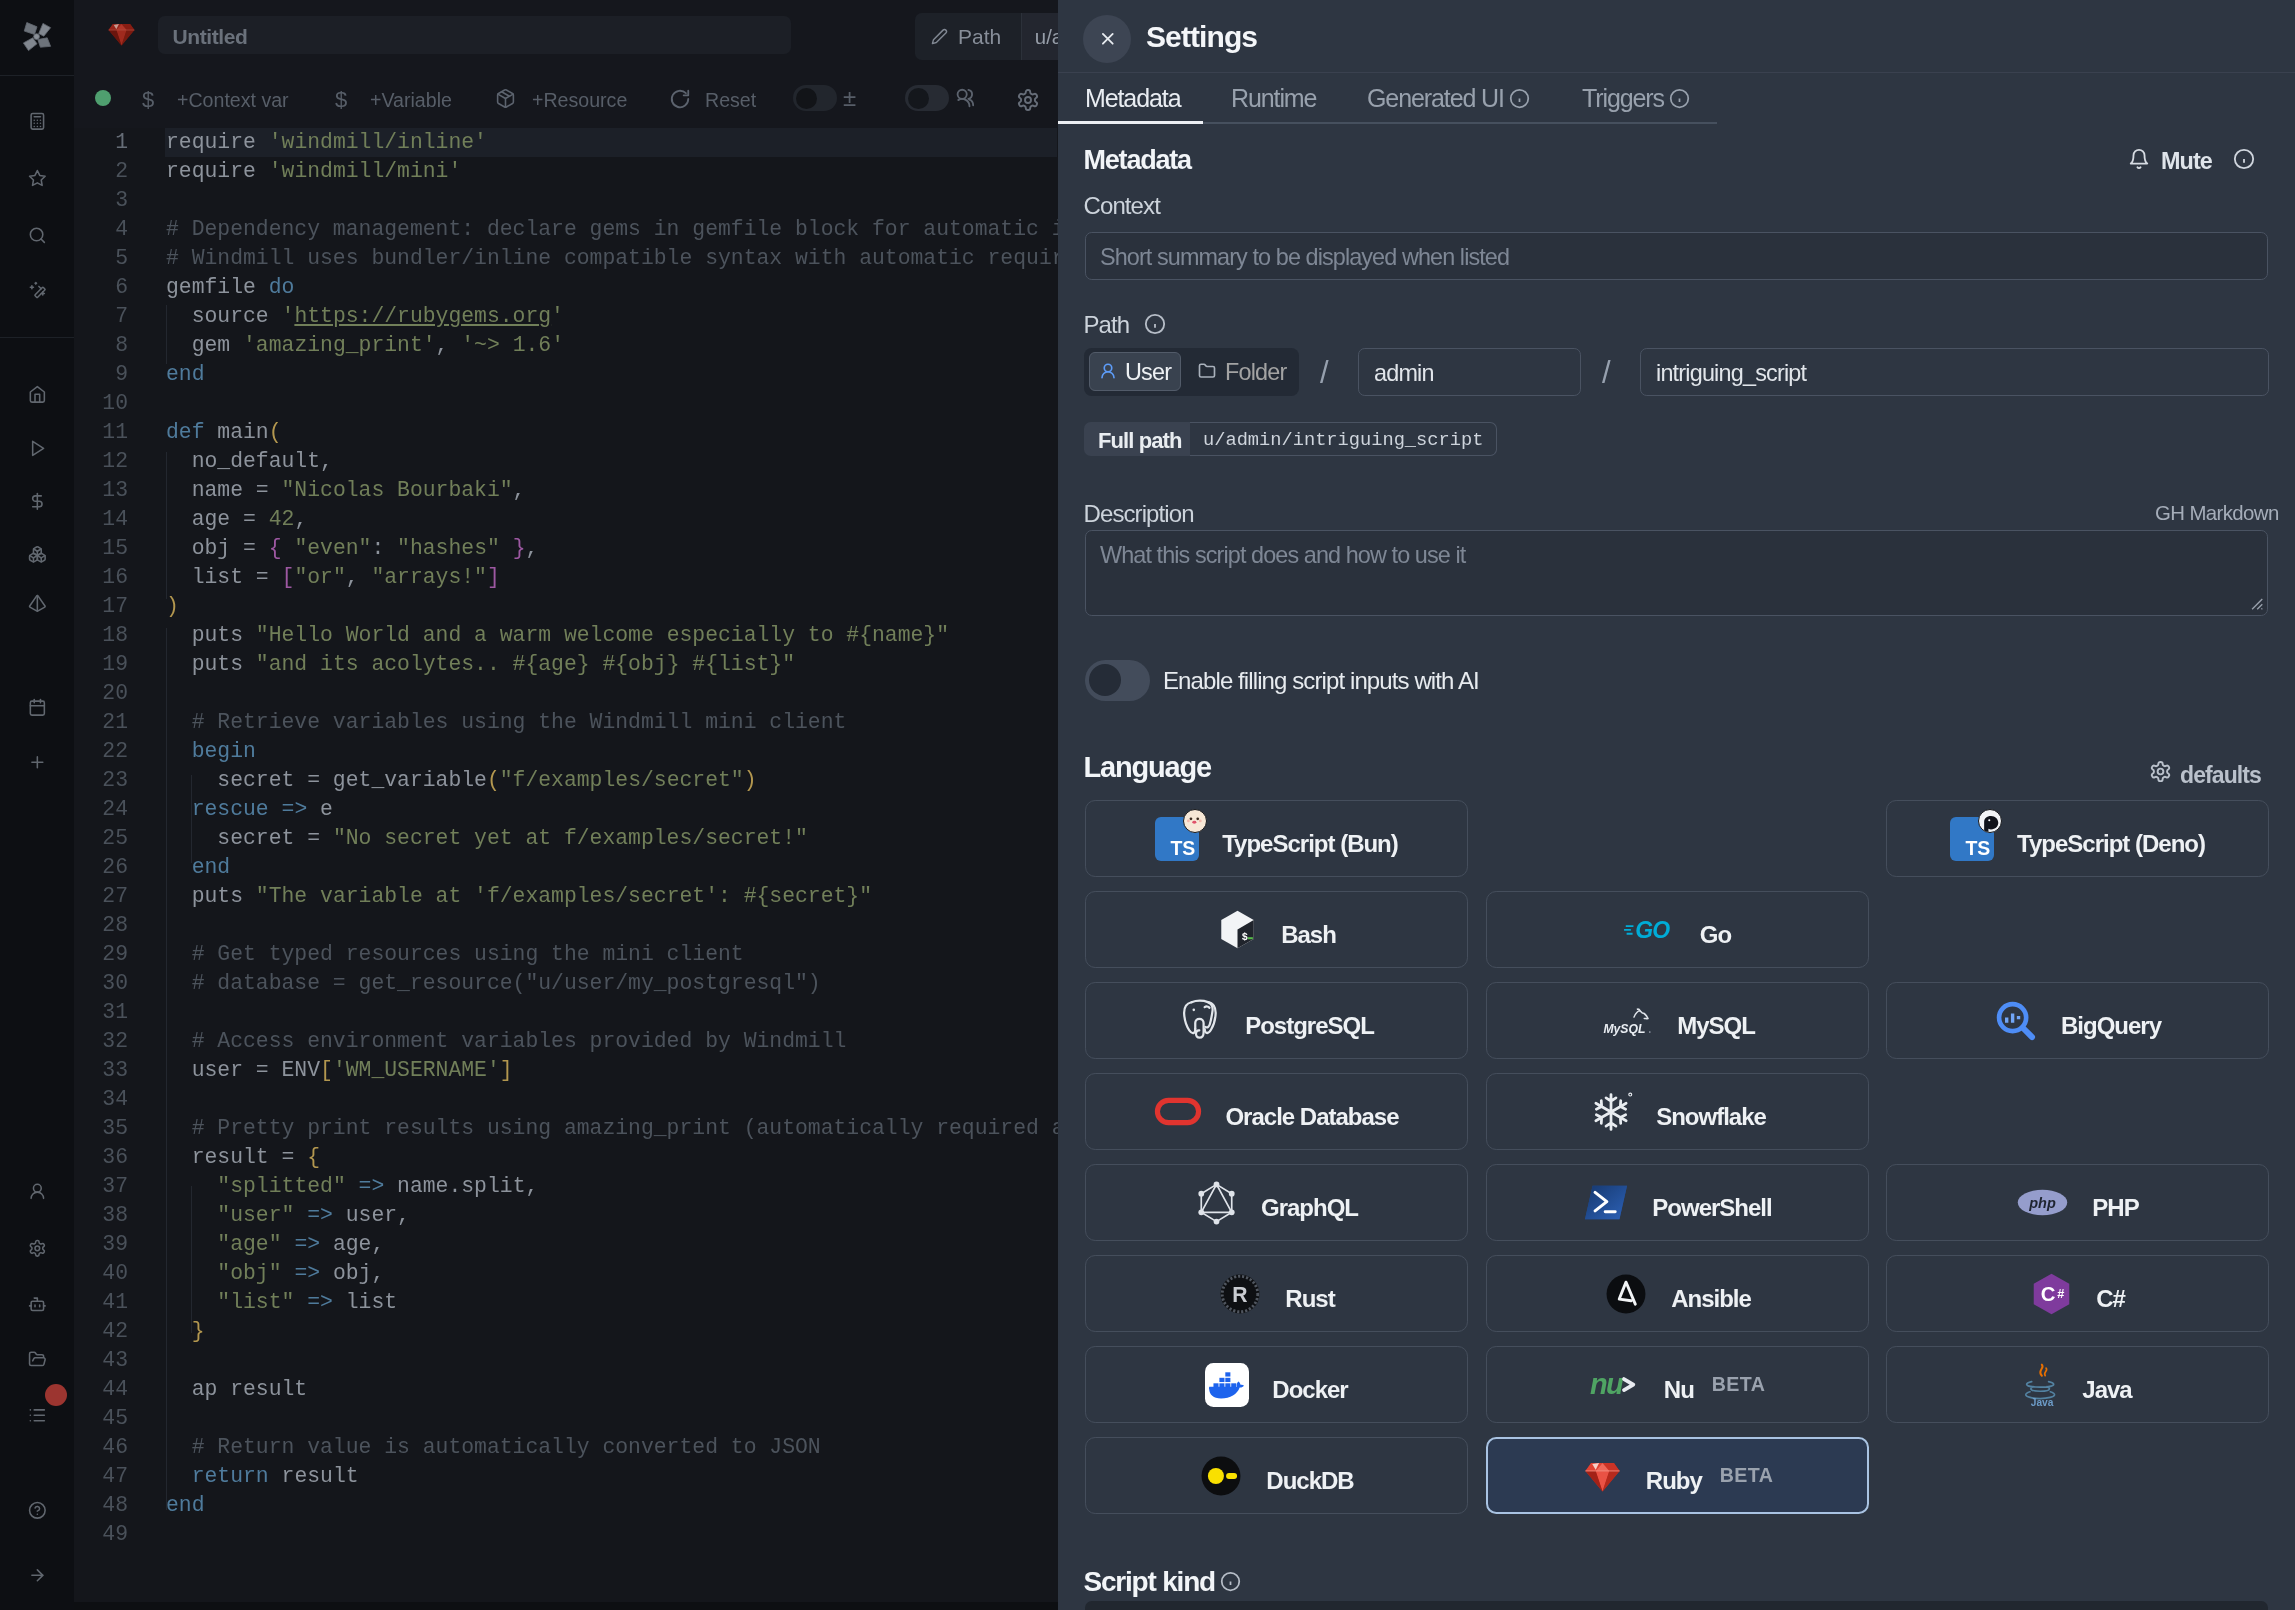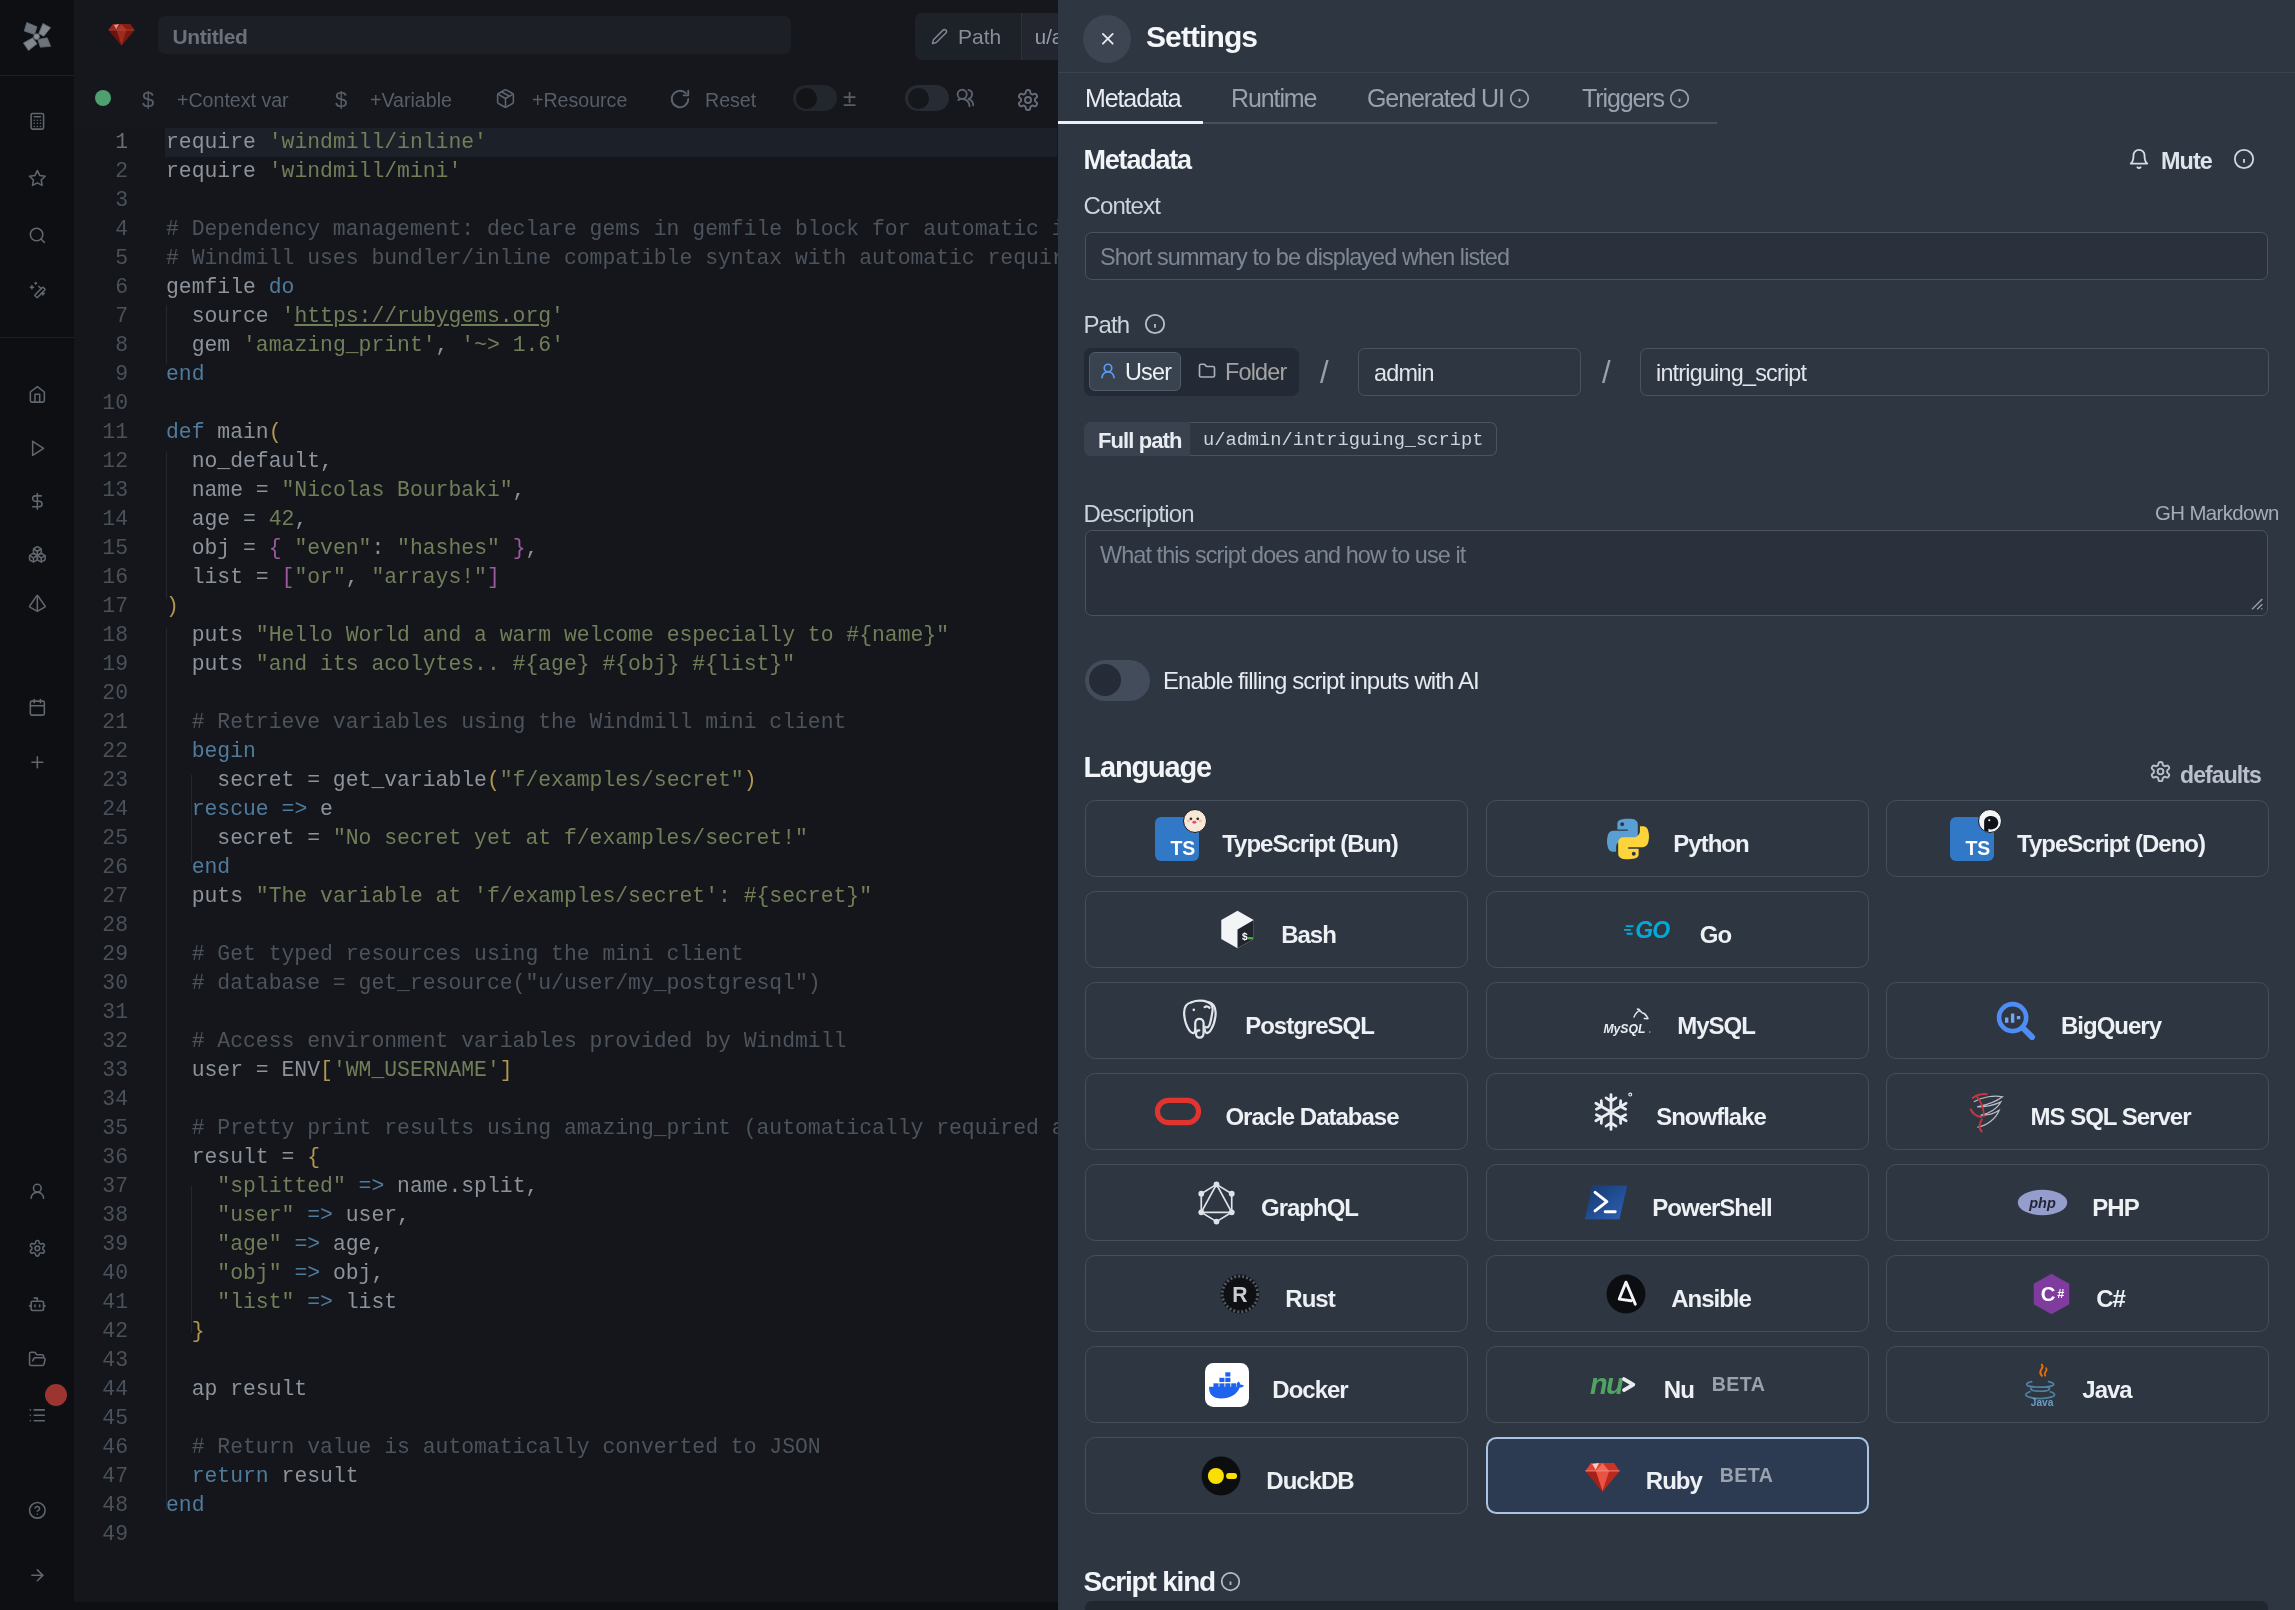--- a/index.html
+++ b/index.html
@@ -400,27 +400,20 @@
           <svg style="position:absolute;left:0.9px;top:2.6px" width="18.7" height="15.3" viewBox="0 0 22 18">
             <circle cx="7" cy="8" r="1.6" fill="#3a2b20"></circle>
             <circle cx="15" cy="8" r="1.6" fill="#3a2b20"></circle>
             <ellipse cx="11" cy="12" rx="2.4" ry="1.7" fill="#e0526b"></ellipse>
             <circle cx="4" cy="10.5" r="1.7" fill="#f2b9ad"></circle>
             <circle cx="18" cy="10.5" r="1.7" fill="#f2b9ad"></circle>
           </svg>
         </span></span>
       <span class="lab">TypeScript (Bun)</span>
     </div>
-    <div class="lgbtn" style="left:428px;top:800px">
-      <svg width="44" height="44" viewBox="0 0 48 48">
-        <path fill="#5a9fd4" d="M23.8 2c-2 0-3.9.18-5.6.5C13.3 3.4 12.4 5.2 12.4 8v5.5h11.4v1.6H8.1c-3 0-5.5 1.8-6.3 5.6-.9 4.3-1 7 0 11.5.7 3.3 2.4 5.6 5.3 5.6h3.9v-5c0-3.8 3.2-7 6.9-7h11.3c3 0 5.5-2.5 5.5-5.6V8c0-3-2.5-5.2-5.5-5.7C27.3 2 25.5 2 23.8 2zm-6.1 3.8c1.2 0 2.1 1 2.1 2.2 0 1.2-.9 2.1-2.1 2.1-1.2 0-2.1-1-2.1-2.1 0-1.2.9-2.2 2.1-2.2z"></path>
-        <path fill="#ffd43b" d="M24.2 46c2 0 3.9-.18 5.6-.5 4.9-.9 5.8-2.7 5.8-5.5v-5.5H24.2v-1.6h15.7c3 0 5.5-1.8 6.3-5.6.9-4.3 1-7 0-11.5-.7-3.3-2.4-5.6-5.3-5.6H37v5c0 3.8-3.2 7-6.9 7H18.8c-3 0-5.5 2.5-5.5 5.6V40c0 3 2.5 5.2 5.5 5.7 1.9.3 3.7.3 5.4.3zm6.1-3.8c-1.2 0-2.1-1-2.1-2.2 0-1.2.9-2.1 2.1-2.1 1.2 0 2.1 1 2.1 2.1 0 1.2-.9 2.2-2.1 2.2z"></path>
-      </svg>
-      <span class="lab">Python</span>
-    </div>
     <div class="lgbtn" style="left:828px;top:800px">
       <span style="position:relative;width:44px;height:44px;display:inline-block"><svg width="44" height="44" viewBox="0 0 52 52">
           <rect width="52" height="52" rx="7" fill="#3178c6"></rect>
           <text x="33" y="45" text-anchor="middle" font-family="Liberation Sans" font-size="23" font-weight="bold" fill="#fff">TS</text>
         </svg><span style="position:absolute;right:-7.7px;top:-7.7px;width:24px;height:24px;border-radius:50%;background:#f2f4f6;border:1.7px solid #16181c;overflow:hidden">
           <svg style="position:absolute;left:0;top:0" width="24" height="24" viewBox="0 0 28 28">
             <path d="M14 7c-5 0-8 3-8 7v14h5v-6c1 .5 2 .7 3 .7 5 0 8.5-3.4 8.5-7.7S19 7 14 7z" fill="#10131a"></path>
             <circle cx="12" cy="12" r="1.2" fill="#fff"></circle>
           </svg>
         </span></span>
@@ -475,28 +468,20 @@
         <rect x="4" y="5" width="48" height="26" rx="13" stroke="#e0342f" stroke-width="6"></rect>
       </svg>
       <span class="lab">Oracle Database</span>
     </div>
     <div class="lgbtn" style="left:428px;top:1073px">
       <svg width="44" height="44" viewBox="0 0 48 48" fill="none">
         <path d="M24 24 L24.0 5.0 M24.0 12.2 L29.4 8.6 M24.0 12.2 L18.6 8.6 M24 24 L7.5 14.5 M13.8 18.1 L13.4 11.6 M13.8 18.1 L8.0 21.0 M24 24 L7.5 33.5 M13.8 29.9 L8.0 27.0 M13.8 29.9 L13.4 36.4 M24 24 L24.0 43.0 M24.0 35.8 L18.6 39.4 M24.0 35.8 L29.4 39.4 M24 24 L40.5 33.5 M34.2 29.9 L34.6 36.4 M34.2 29.9 L40.0 27.0 M24 24 L40.5 14.5 M34.2 18.1 L40.0 21.0 M34.2 18.1 L34.6 11.6" stroke="#e8ecf0" stroke-width="3" stroke-linecap="round"></path>
         <circle cx="45" cy="5" r="1.6" stroke="#e8ecf0" stroke-width="1.2"></circle>
       </svg>
       <span class="lab">Snowflake</span>
-    </div>
-    <div class="lgbtn" style="left:828px;top:1073px">
-      <svg width="43" height="44" viewBox="0 0 50 52" fill="none">
-        <path d="M10 14C20 8 34 6 44 8 36 14 24 18 14 20c8 0 20-2 28-6-4 8-14 14-24 16 8 0 16-2 22-6-4 10-14 18-26 20" stroke="#b9bec6" stroke-width="1.4"></path>
-        <path d="M8 10c4-4 12-6 18-5M6 22c2 6 8 10 14 10M20 34c-4 6-4 12 0 16" stroke="#c9353c" stroke-width="2.4"></path>
-        <path d="M12 6c6 6 10 16 10 26" stroke="#c9353c" stroke-width="2"></path>
-      </svg>
-      <span class="lab">MS SQL Server</span>
     </div>
     <div class="lgbtn" style="left:27px;top:1164px">
       <svg width="43" height="44" viewBox="0 0 48 52" fill="none" stroke="#dfe3e9" stroke-width="2">
         <path d="M24 4 42 15v22L24 48 6 37V15Z"></path>
         <path d="M6 37h36L24 4Z"></path>
         <circle cx="24" cy="4" r="3.4" fill="#dfe3e9" stroke="none"></circle>
         <circle cx="42" cy="15" r="3.4" fill="#dfe3e9" stroke="none"></circle>
         <circle cx="42" cy="37" r="3.4" fill="#dfe3e9" stroke="none"></circle>
         <circle cx="24" cy="48" r="3.4" fill="#dfe3e9" stroke="none"></circle>
         <circle cx="6" cy="37" r="3.4" fill="#dfe3e9" stroke="none"></circle>

